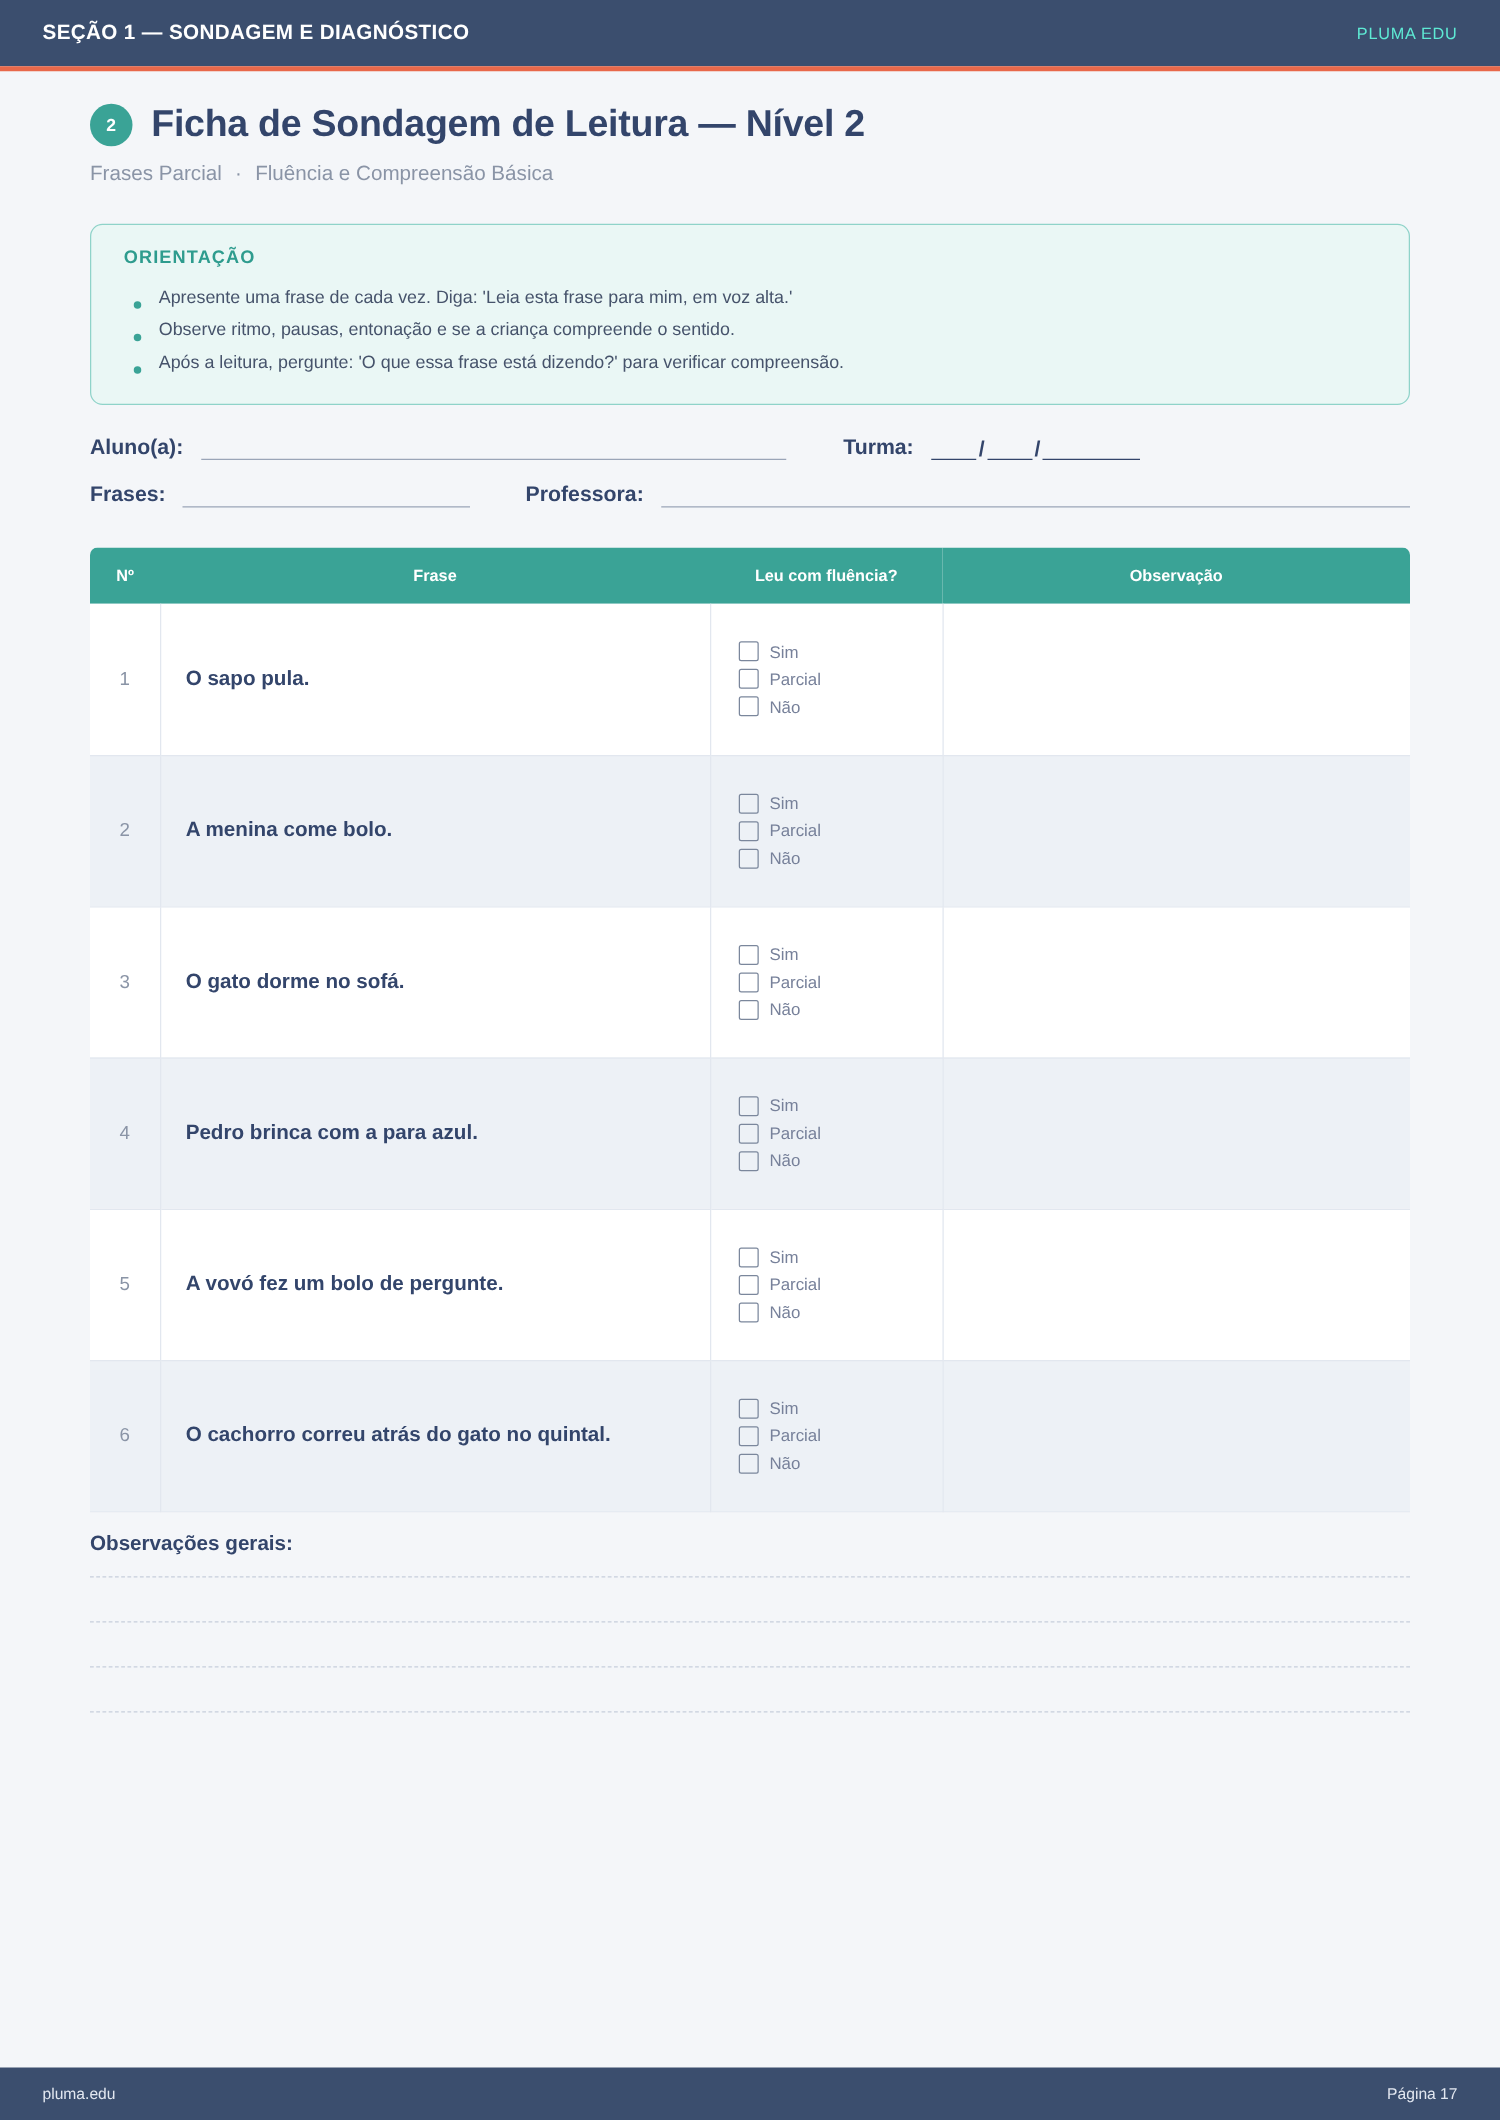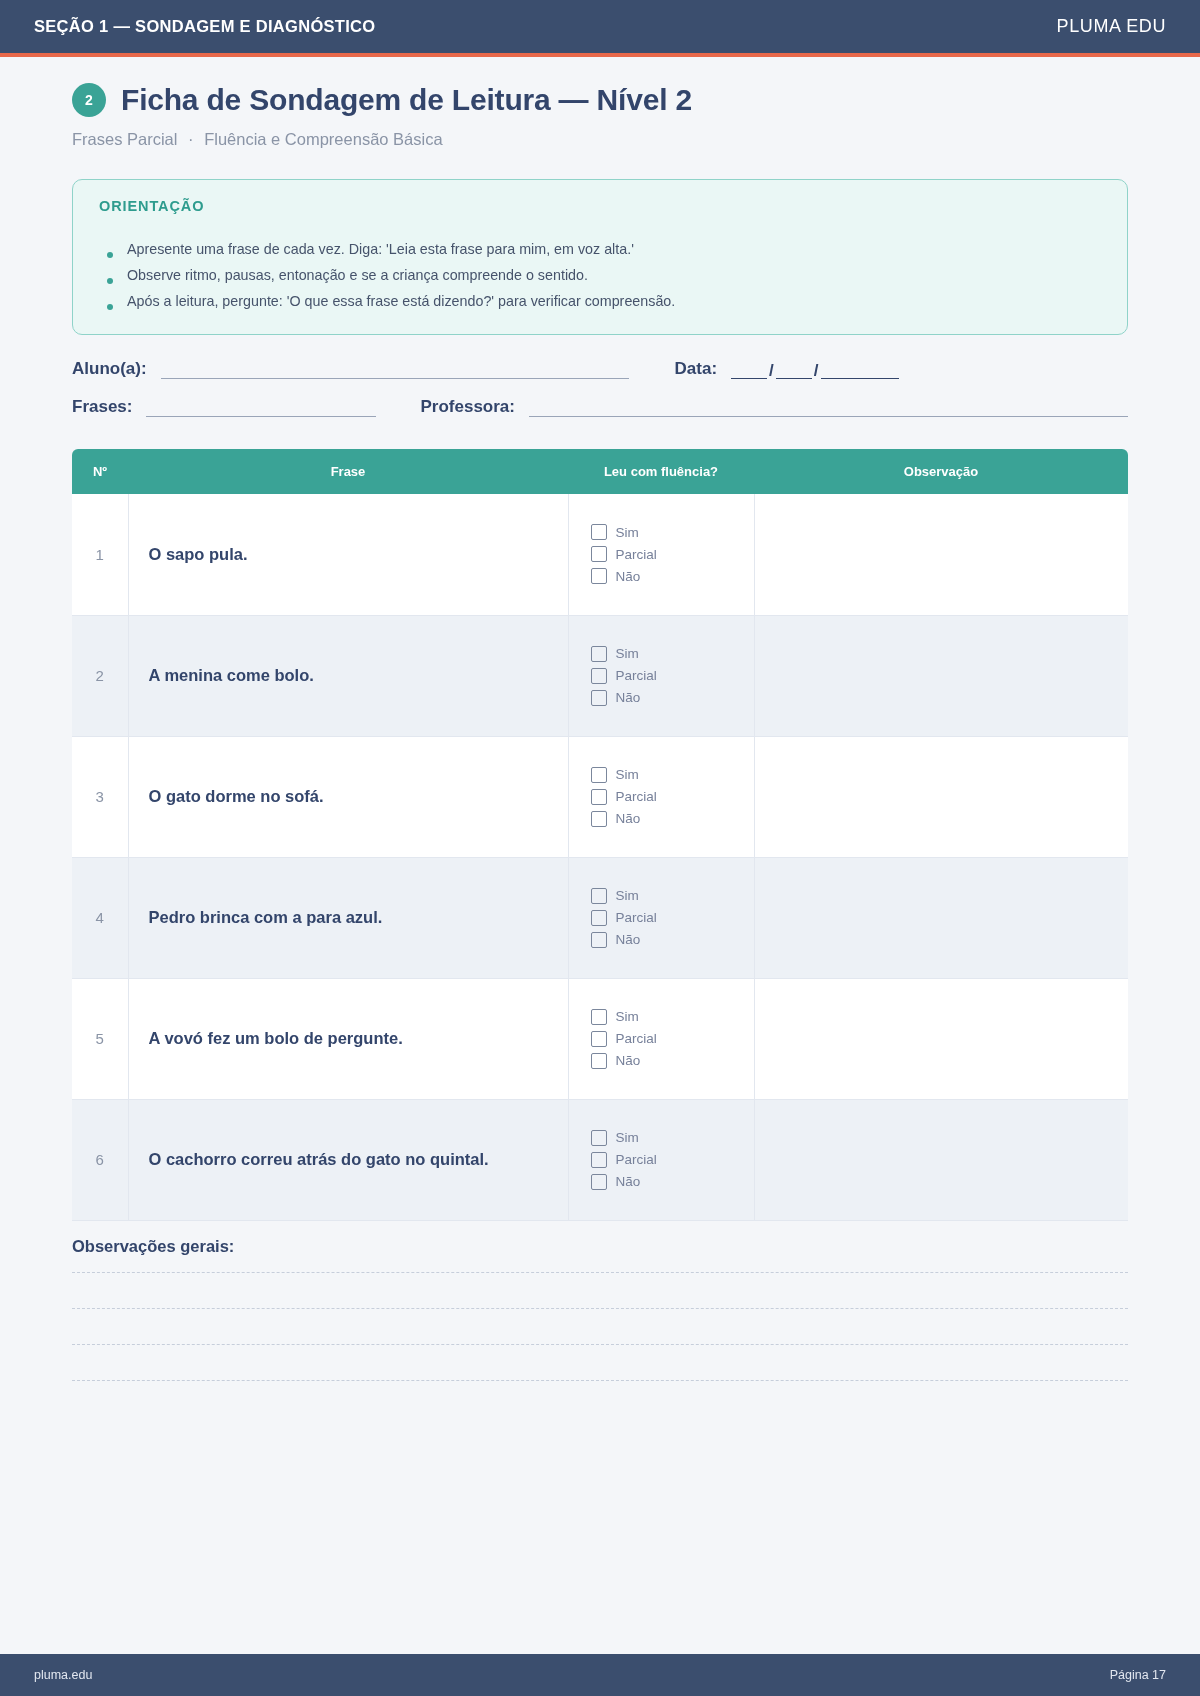--- a/index.html
+++ b/index.html
@@ -33,22 +33,22 @@
     padding: 0 34px;
     flex: 0 0 auto;
   }
   .topbar-title {
     color: #ffffff;
     font-size: 16.5px;
     font-weight: bold;
     letter-spacing: 0.3px;
   }
   .topbar-brand {
-    color: #ffffff;
-    font-size: 18px;
+    color: #5eead4;
+    font-size: 13px;
     letter-spacing: 0.6px;
   }
   .accent-rule {
     height: 4px;
     background: #e8684a;
     flex: 0 0 auto;
   }
 
   
   .content {
@@ -95,21 +95,21 @@
     border: 1.4px solid #8fd3c9;
     border-radius: 10px;
     background: #eaf7f5;
     padding: 18px 26px 20px 26px;
   }
   .orient-label {
     color: #2e9c8e;
     font-size: 14.5px;
     font-weight: bold;
     letter-spacing: 0.9px;
-    margin-bottom: 22px;
+    margin-bottom: 11px;
   }
   .orient-list { list-style: none; }
   .orient-list li {
     position: relative;
     padding-left: 28px;
     color: #46536b;
     font-size: 14.3px;
     line-height: 26px;
   }
   .orient-list li::before {
@@ -286,21 +286,21 @@
         <li>Após a leitura, pergunte: 'O que essa frase está dizendo?' para verificar compreensão.</li>
       </ul>
     </div>
 
     <div class="fields">
 
       <div class="field-row">
         <span class="field-label">Aluno(a):</span>
         <span class="rule aluno"></span>
         <span class="date-group">
-          <span class="field-label">Data:</span>
+          <span class="field-label">Turma:</span>
           <span class="date-slot dd" style="margin-left:14px;"></span>
           <span class="date-slash">/</span>
           <span class="date-slot mm"></span>
           <span class="date-slash">/</span>
           <span class="date-slot yy"></span>
         </span>
       </div>
 
       <div class="field-row">
         <span class="field-label">Frases:</span>

